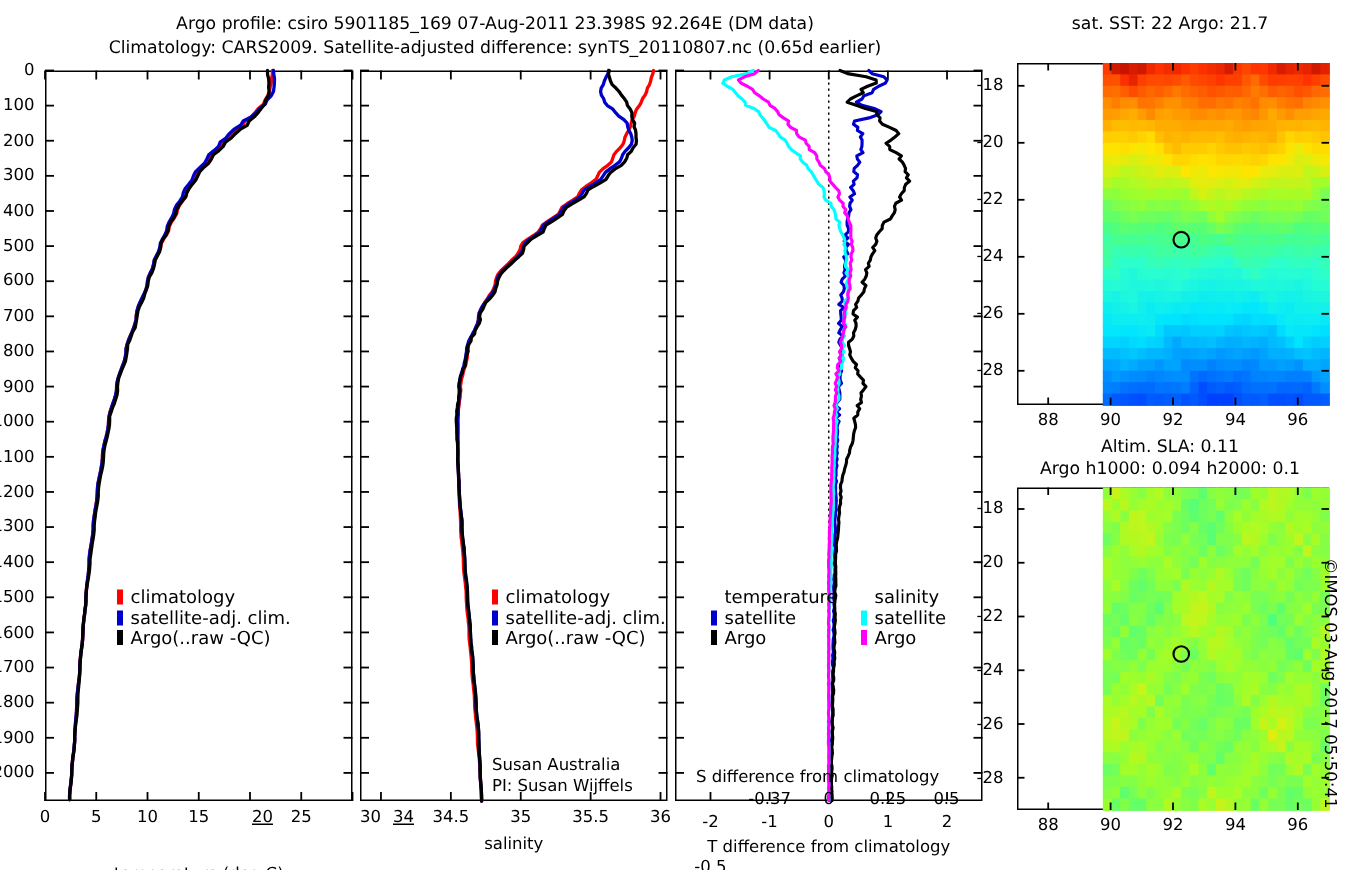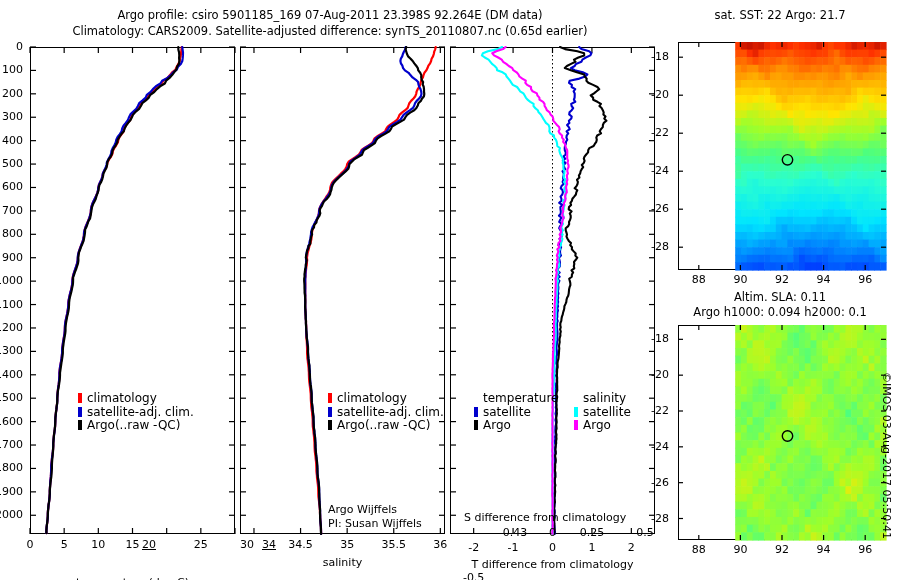--- a/index.html
+++ b/index.html
@@ -105,21 +105,21 @@
     <div class="tick" style="position: absolute; right: 5px; top: 391.029px;">1700</div>
     <div class="tick" style="position: absolute; right: 5px; top: 414.442px;">1800</div>
     <div class="tick" style="position: absolute; right: 5px; top: 437.856px;">1900</div>
     <div class="tick" style="position: absolute; right: 5px; top: 461.269px;">2000</div>
   </div>
 <div class="abs" id="t-xticks" style="left:30px;top:538px;width:205px;">
     <div class="tick" style="position: absolute; left: 0px; top: 0px; transform: translateX(-50%);">0</div>
     <div class="tick" style="position: absolute; left: 34.1667px; top: 0px; transform: translateX(-50%);">5</div>
     <div class="tick" style="position: absolute; left: 68.3333px; top: 0px; transform: translateX(-50%);">10</div>
     <div class="tick" style="position: absolute; left: 102.5px; top: 0px; transform: translateX(-50%);">15</div>
-    <div class="tick" style="position: absolute; left: 119px; top: 0px; transform: translateX(-50%); text-decoration: underline;">20</div>
+    <div class="tick" style="position: absolute; left: 145px; top: 0px; transform: translateX(-50%); text-decoration: underline;">20</div>
     <div class="tick" style="position: absolute; left: 170.833px; top: 0px; transform: translateX(-50%);">25</div>
     <div class="tick" style="position: absolute; left: 217px; top: 0px; transform: translateX(-50%);">30</div>
   </div>
 <div class="abs axlbl" style="left:30px;top:576px;width:205px;">temperature (deg C)</div>
 <div class="abs leg" id="t-legend" style="left:78px;top:392px;">
     <div><span class="legsw" style="background: rgb(255, 0, 0);"></span><span>climatology</span></div>
     <div><span class="legsw" style="background: rgb(0, 0, 204);"></span><span>satellite-adj. clim.</span></div>
     <div><span class="legsw" style="background: rgb(0, 0, 0);"></span><span>Argo(..raw -QC)</span></div>
   </div>
 
@@ -188,21 +188,21 @@
     <div class="tick" style="position: absolute; left: 153.75px; top: 0px; transform: translateX(-50%);">35.5</div>
     <div class="tick" style="position: absolute; left: 200.341px; top: 0px; transform: translateX(-50%);">36</div>
   </div>
 <div class="abs axlbl" style="left:240px;top:556px;width:205px;">salinity</div>
 <div class="abs leg" id="s-legend" style="left:328px;top:392px;">
     <div><span class="legsw" style="background: rgb(255, 0, 0);"></span><span>climatology</span></div>
     <div><span class="legsw" style="background: rgb(0, 0, 204);"></span><span>satellite-adj. clim.</span></div>
     <div><span class="legsw" style="background: rgb(0, 0, 0);"></span><span>Argo(..raw -QC)</span></div>
   </div>
 <div class="abs note" style="left:328px;top:503px;">
-  <div>Argo Wijffels</div>
+  <div>Susan Australia</div>
   <div>PI: Susan Wijffels</div>
 </div>
 
 <div class="frame" style="left:450px;top:47px;width:205px;height:487px;"></div>
 <svg class="abs" style="left:450px;top:47px;" width="205" height="487">
     <line x1="0" y1="0" x2="6" y2="0" stroke="#000" stroke-width="1.2"></line>
     <line x1="205" y1="0" x2="199" y2="0" stroke="#000" stroke-width="1.2"></line>
     <line x1="0" y1="23.41346153846154" x2="6" y2="23.41346153846154" stroke="#000" stroke-width="1.2"></line>
     <line x1="205" y1="23.41346153846154" x2="199" y2="23.41346153846154" stroke="#000" stroke-width="1.2"></line>
     <line x1="0" y1="46.82692307692308" x2="6" y2="46.82692307692308" stroke="#000" stroke-width="1.2"></line>
@@ -254,24 +254,24 @@
     <line x1="141.9230769230769" y1="0" x2="141.9230769230769" y2="6" stroke="#000" stroke-width="1.2"></line>
     <line x1="181.3461538461538" y1="0" x2="181.3461538461538" y2="6" stroke="#000" stroke-width="1.2"></line>
     <line x1="102.5" y1="0" x2="102.5" y2="487" stroke="#000" stroke-width="1" stroke-dasharray="1.5,2.5"></line>
     <polyline points="129.2,0.0 131.4,2.1 139.2,4.2 141.4,6.3 140.3,8.4 135.8,10.5 132.4,12.6 131.4,14.8 125.9,16.9 124.7,19.0 120.9,21.1 124.7,23.2 132.8,25.3 137.4,27.4 135.2,29.5 129.4,31.6 119.7,33.7 119.0,35.8 121.9,37.9 121.6,40.0 125.2,42.1 123.6,44.3 124.7,46.4 124.7,48.5 124.6,50.6 123.9,52.7 125.3,54.8 121.2,56.9 121.6,59.0 123.2,61.1 121.7,63.2 119.5,65.3 119.2,67.4 121.7,69.5 121.3,71.6 118.9,73.8 119.4,75.9 117.1,78.0 118.8,80.1 119.7,82.2 116.6,84.3 118.2,86.4 116.7,88.5 116.4,90.6 117.3,92.7 116.0,94.8 115.8,96.9 115.0,99.0 114.7,101.1 114.8,103.3 115.7,105.4 115.6,107.5 113.5,109.6 115.2,111.7 112.8,113.8 115.6,115.9 113.8,118.0 114.2,120.1 115.2,122.2 112.5,124.3 113.8,126.4 113.6,128.5 113.0,130.6 113.4,132.8 112.6,134.9 113.6,137.0 111.5,139.1 110.7,141.2 112.6,143.3 112.9,145.4 112.3,147.5 110.5,149.6 111.4,151.7 111.5,153.8 109.2,155.9 112.5,158.0 110.4,160.1 110.5,162.3 110.8,164.4 110.8,166.5 109.0,168.6 111.5,170.7 110.2,172.8 109.2,174.9 112.0,177.0 110.0,179.1 109.2,181.2 110.4,183.3 111.6,185.4 110.4,187.5 111.6,189.6 109.5,191.8 110.5,193.9 109.9,196.0 108.4,198.1 111.1,200.2 110.3,202.3 110.0,204.4 110.2,206.5 111.0,208.6 108.9,210.7 109.4,212.8 109.9,214.9 109.9,217.0 109.9,219.2 108.1,221.3 107.2,223.4 109.7,225.5 107.3,227.6 109.7,229.7 106.9,231.8 109.4,233.9 108.4,236.0 108.0,238.1 108.4,240.2 108.3,242.3 107.9,244.4 108.5,246.5 107.8,248.7 108.2,250.8 107.7,252.9 108.2,255.0 107.5,257.1 108.1,259.2 107.3,261.3 108.0,263.4 107.4,265.5 107.3,267.6 107.4,269.7 106.9,271.8 107.7,273.9 107.0,276.0 107.1,278.2 107.0,280.3 107.2,282.4 107.4,284.5 107.5,286.6 107.4,288.7 107.3,290.8 107.5,292.9 107.0,295.0 106.9,297.1 106.6,299.2 106.5,301.3 106.8,303.4 107.0,305.5 107.0,307.7 106.4,309.8 106.4,311.9 106.4,314.0 106.2,316.1 106.9,318.2 106.7,320.3 106.5,322.4 106.4,324.5 106.7,326.6 106.0,328.7 106.8,330.8 106.6,332.9 106.7,335.0 105.9,337.2 105.9,339.3 106.2,341.4 105.8,343.5 105.8,345.6 106.0,347.7 106.0,349.8 105.8,351.9 106.2,354.0 106.0,356.1 106.3,358.2 105.7,360.3 106.2,362.4 106.0,364.5 105.5,366.7 106.0,368.8 106.0,370.9 105.4,373.0 106.0,375.1 106.0,377.2 105.5,379.3 105.4,381.4 105.3,383.5 105.4,385.6 105.6,387.7 105.1,389.8 105.3,391.9 105.0,394.0 105.0,396.2 105.7,398.3 105.1,400.4 105.2,402.5 105.1,404.6 105.3,406.7 104.6,408.8 105.0,410.9 105.0,413.0 105.1,415.1 104.7,417.2 104.8,419.3 104.6,421.4 104.6,423.5 105.0,425.7 105.2,427.8 105.1,429.9 104.9,432.0 104.5,434.1 104.8,436.2 105.0,438.3 104.6,440.4 104.8,442.5 104.7,444.6 104.2,446.7 104.8,448.8 104.4,450.9 104.6,453.1 104.1,455.2 104.6,457.3 104.3,459.4 104.1,461.5 104.6,463.6 104.6,465.7 104.3,467.8 104.9,469.9 104.1,472.0 104.0,474.1 104.1,476.2 104.1,478.3 104.7,480.4 104.2,482.6 104.9,484.7 104.7,486.8" fill="none" stroke="#0000cc" stroke-width="2.1" stroke-linejoin="round" stroke-linecap="round"></polyline>
     <polyline points="110.0,0.0 115.1,2.1 127.4,4.2 134.1,6.3 134.2,8.4 128.4,10.5 124.0,12.6 125.5,14.8 121.0,16.9 116.9,19.0 114.8,21.1 120.8,23.2 126.9,25.3 134.2,27.4 134.7,29.5 136.7,31.6 136.4,33.7 138.3,35.8 143.1,37.9 147.4,40.0 149.2,42.1 146.6,44.3 144.0,46.4 140.7,48.5 143.1,50.6 143.2,52.7 147.4,54.8 150.9,56.9 149.4,59.0 151.6,61.1 152.8,63.2 153.7,65.3 153.4,67.4 155.5,69.5 154.3,71.6 156.4,73.8 153.8,75.9 152.9,78.0 152.8,80.1 150.9,82.2 149.7,84.3 151.0,86.4 147.2,88.5 146.3,90.6 146.8,92.7 146.3,94.8 144.8,96.9 143.6,99.0 139.3,101.1 138.2,103.3 138.1,105.4 136.2,107.5 134.5,109.6 133.8,111.7 134.6,113.8 133.8,115.9 131.8,118.0 133.2,120.1 131.7,122.2 130.6,124.3 130.2,126.4 128.9,128.5 129.4,130.6 127.0,132.8 127.9,134.9 127.5,137.0 126.5,139.1 124.7,141.2 127.3,143.3 126.3,145.4 125.9,147.5 124.2,149.6 122.4,151.7 121.9,153.8 120.4,155.9 121.1,158.0 119.0,160.1 118.7,162.3 121.6,164.4 119.8,166.5 120.7,168.6 120.7,170.7 120.1,172.8 119.0,174.9 119.2,177.0 118.2,179.1 115.7,181.2 115.7,183.3 116.4,185.4 117.0,187.5 116.5,189.6 117.5,191.8 118.8,193.9 121.0,196.0 120.2,198.1 122.0,200.2 121.8,202.3 123.7,204.4 125.7,206.5 125.3,208.6 127.3,210.7 125.8,212.8 124.0,214.9 124.3,217.0 123.8,219.2 124.3,221.3 121.5,223.4 123.1,225.5 121.9,227.6 121.8,229.7 119.2,231.8 119.8,233.9 120.3,236.0 120.4,238.1 119.6,240.2 119.1,242.3 118.9,244.4 118.7,246.5 118.2,248.7 117.1,250.8 116.5,252.9 116.3,255.0 115.4,257.1 114.4,259.2 114.3,261.3 113.8,263.4 113.1,265.5 112.7,267.6 111.9,269.7 111.5,271.8 111.3,273.9 110.4,276.0 110.3,278.2 110.7,280.3 110.1,282.4 110.8,284.5 110.3,286.6 110.4,288.7 109.7,290.8 109.5,292.9 109.7,295.0 109.3,297.1 109.0,299.2 109.3,301.3 109.1,303.4 109.0,305.5 108.8,307.7 108.6,309.8 108.4,311.9 107.8,314.0 107.5,316.1 107.6,318.2 107.7,320.3 107.1,322.4 107.1,324.5 107.0,326.6 106.9,328.7 107.2,330.8 107.1,332.9 107.2,335.0 107.1,337.2 107.2,339.3 107.2,341.4 107.3,343.5 106.7,345.6 106.5,347.7 107.2,349.8 106.9,351.9 106.5,354.0 106.4,356.1 106.5,358.2 106.5,360.3 106.9,362.4 106.7,364.5 106.9,366.7 106.6,368.8 106.2,370.9 106.5,373.0 106.7,375.1 106.3,377.2 106.4,379.3 106.6,381.4 106.1,383.5 106.0,385.6 106.5,387.7 106.3,389.8 106.5,391.9 106.1,394.0 106.2,396.2 105.7,398.3 105.7,400.4 105.3,402.5 105.8,404.6 105.8,406.7 105.0,408.8 105.5,410.9 105.8,413.0 105.7,415.1 105.1,417.2 105.2,419.3 105.1,421.4 104.9,423.5 105.4,425.7 105.3,427.8 105.4,429.9 104.8,432.0 104.8,434.1 104.9,436.2 105.4,438.3 104.9,440.4 104.9,442.5 105.2,444.6 105.0,446.7 104.8,448.8 104.4,450.9 104.7,453.1 105.0,455.2 104.3,457.3 104.4,459.4 104.1,461.5 104.4,463.6 104.5,465.7 104.3,467.8 104.4,469.9 104.4,472.0 104.2,474.1 104.3,476.2 104.5,478.3 104.1,480.4 104.7,482.6 104.3,484.7 104.4,486.8" fill="none" stroke="#000000" stroke-width="2.1" stroke-linejoin="round" stroke-linecap="round"></polyline>
     <polyline points="52.1,0.0 47.8,2.1 37.9,4.2 32.9,6.3 31.9,8.4 34.8,10.5 38.6,12.6 40.4,14.8 42.0,16.9 44.7,19.0 46.7,21.1 47.1,23.2 52.6,25.3 55.7,27.4 56.6,29.5 58.4,31.6 60.0,33.7 61.4,35.8 62.8,37.9 67.1,40.0 68.7,42.1 70.1,44.3 73.4,46.4 74.7,48.5 75.8,50.6 77.5,52.7 80.3,54.8 83.6,56.9 83.5,59.0 85.2,61.1 87.8,63.2 88.6,65.3 90.8,67.4 92.0,69.5 93.2,71.6 94.6,73.8 95.9,75.9 98.6,78.0 99.4,80.1 99.6,82.2 99.3,84.3 100.4,86.4 104.0,88.5 104.1,90.6 105.9,92.7 106.7,94.8 107.1,96.9 107.3,99.0 109.9,101.1 109.3,103.3 109.8,105.4 110.5,107.5 111.8,109.6 112.7,111.7 113.4,113.8 112.6,115.9 113.6,118.0 113.3,120.1 113.5,122.2 114.5,124.3 114.3,126.4 113.8,128.5 113.7,130.6 115.6,132.8 114.0,134.9 115.5,137.0 115.8,139.1 114.4,141.2 114.5,143.3 115.4,145.4 115.7,147.5 115.3,149.6 115.2,151.7 113.2,153.8 113.4,155.9 114.6,158.0 113.9,160.1 113.7,162.3 112.8,164.4 112.9,166.5 113.2,168.6 114.0,170.7 112.5,172.8 112.1,174.9 113.0,177.0 111.6,179.1 111.5,181.2 113.0,183.3 111.3,185.4 112.7,187.5 111.1,189.6 112.4,191.8 111.9,193.9 111.0,196.0 111.0,198.1 109.6,200.2 109.9,202.3 108.6,204.4 109.3,206.5 109.4,208.6 108.5,210.7 108.6,212.8 108.6,214.9 109.3,217.0 109.3,219.2 107.5,221.3 107.4,223.4 108.3,225.5 106.9,227.6 107.8,229.7 106.8,231.8 108.1,233.9 107.4,236.0 107.3,238.1 107.4,240.2 107.3,242.3 107.1,244.4 107.0,246.5 106.8,248.7 106.8,250.8 106.5,252.9 106.6,255.0 106.6,257.1 106.2,259.2 106.1,261.3 106.2,263.4 105.9,265.5 105.9,267.6 106.0,269.7 105.7,271.8 105.9,273.9 105.6,276.0 105.5,278.2 105.7,280.3 105.8,282.4 105.5,284.5 105.5,286.6 105.6,288.7 105.6,290.8 105.3,292.9 105.3,295.0 105.1,297.1 104.9,299.2 105.0,301.3 104.7,303.4 104.6,305.5 104.5,307.7 104.7,309.8 104.6,311.9 104.5,314.0 104.3,316.1 104.1,318.2 104.3,320.3 104.3,322.4 103.9,324.5 104.2,326.6 104.0,328.7 104.2,330.8 103.8,332.9 103.8,335.0 104.1,337.2 103.6,339.3 103.9,341.4 103.7,343.5 103.4,345.6 103.6,347.7 103.3,349.8 103.5,351.9 103.2,354.0 103.1,356.1 103.0,358.2 102.8,360.3 102.9,362.4 102.8,364.5 102.7,366.7 102.5,368.8 102.6,370.9 102.7,373.0 102.6,375.1 102.6,377.2 102.5,379.3 102.3,381.4 102.5,383.5 102.7,385.6 102.3,387.7 102.4,389.8 102.5,391.9 102.3,394.0 102.5,396.2 102.6,398.3 102.5,400.4 102.5,402.5 102.3,404.6 102.6,406.7 102.3,408.8 102.6,410.9 102.4,413.0 102.4,415.1 102.4,417.2 102.5,419.3 102.5,421.4 102.3,423.5 102.6,425.7 102.4,427.8 102.5,429.9 102.5,432.0 102.3,434.1 102.3,436.2 102.3,438.3 102.4,440.4 102.4,442.5 102.3,444.6 102.4,446.7 102.4,448.8 102.7,450.9 102.6,453.1 102.6,455.2 102.6,457.3 102.5,459.4 102.7,461.5 102.4,463.6 102.5,465.7 102.4,467.8 102.6,469.9 102.6,472.0 102.5,474.1 102.6,476.2 102.3,478.3 102.5,480.4 102.5,482.6 102.6,484.7 102.7,486.8" fill="none" stroke="#00ffff" stroke-width="2.1" stroke-linejoin="round" stroke-linecap="round"></polyline>
     <polyline points="55.6,0.0 53.1,2.1 46.3,4.2 42.3,6.3 44.0,8.4 48.2,10.5 51.7,12.6 53.1,14.8 56.3,16.9 58.8,19.0 62.3,21.1 63.3,23.2 66.6,25.3 68.4,27.4 69.4,29.5 72.3,31.6 75.8,33.7 75.3,35.8 77.1,37.9 81.0,40.0 81.1,42.1 82.6,44.3 86.9,46.4 87.4,48.5 89.4,50.6 89.5,52.7 93.1,54.8 94.5,56.9 94.6,59.0 96.0,61.1 96.8,63.2 99.6,65.3 100.5,67.4 102.6,69.5 103.2,71.6 103.4,73.8 105.2,75.9 107.0,78.0 109.1,80.1 109.7,82.2 108.6,84.3 109.7,86.4 112.1,88.5 112.0,90.6 113.8,92.7 113.1,94.8 114.9,96.9 115.4,99.0 116.2,101.1 117.2,103.3 117.3,105.4 117.2,107.5 117.2,109.6 117.2,111.7 118.1,113.8 117.5,115.9 118.5,118.0 118.6,120.1 117.5,122.2 117.3,124.3 117.9,126.4 116.8,128.5 117.1,130.6 117.4,132.8 116.6,134.9 117.2,137.0 116.2,139.1 116.1,141.2 116.6,143.3 116.8,145.4 115.4,147.5 115.1,149.6 115.6,151.7 115.2,153.8 114.0,155.9 113.9,158.0 113.1,160.1 112.8,162.3 113.3,164.4 112.5,166.5 112.3,168.6 113.8,170.7 112.7,172.8 112.2,174.9 111.9,177.0 111.1,179.1 110.2,181.2 111.1,183.3 111.0,185.4 109.6,187.5 110.7,189.6 109.6,191.8 110.5,193.9 108.5,196.0 108.2,198.1 109.3,200.2 107.3,202.3 108.4,204.4 107.7,206.5 106.8,208.6 107.8,210.7 106.9,212.8 107.9,214.9 107.0,217.0 107.0,219.2 106.8,221.3 106.0,223.4 106.8,225.5 106.3,227.6 106.1,229.7 105.4,231.8 105.8,233.9 105.8,236.0 105.7,238.1 105.7,240.2 105.5,242.3 105.3,244.4 105.3,246.5 105.5,248.7 105.0,250.8 104.9,252.9 105.0,255.0 104.7,257.1 104.7,259.2 104.8,261.3 104.6,263.4 104.5,265.5 104.6,267.6 104.4,269.7 104.5,271.8 104.2,273.9 104.0,276.0 103.9,278.2 103.9,280.3 104.1,282.4 104.0,284.5 104.2,286.6 104.1,288.7 103.8,290.8 103.8,292.9 103.7,295.0 103.5,297.1 103.4,299.2 103.3,301.3 103.3,303.4 103.1,305.5 102.9,307.7 103.0,309.8 102.8,311.9 103.0,314.0 102.8,316.1 102.8,318.2 102.7,320.3 102.5,322.4 102.7,324.5 102.4,326.6 102.4,328.7 102.4,330.8 102.6,332.9 102.6,335.0 102.4,337.2 102.6,339.3 102.3,341.4 102.5,343.5 102.4,345.6 102.6,347.7 102.7,349.8 102.4,351.9 102.7,354.0 102.4,356.1 102.7,358.2 102.4,360.3 102.7,362.4 102.6,364.5 102.4,366.7 102.3,368.8 102.7,370.9 102.4,373.0 102.5,375.1 102.3,377.2 102.6,379.3 102.5,381.4 102.5,383.5 102.6,385.6 102.4,387.7 102.6,389.8 102.4,391.9 102.6,394.0 102.3,396.2 102.4,398.3 102.6,400.4 102.3,402.5 102.4,404.6 102.7,406.7 102.3,408.8 102.6,410.9 102.6,413.0 102.5,415.1 102.4,417.2 102.5,419.3 102.6,421.4 102.7,423.5 102.6,425.7 102.3,427.8 102.4,429.9 102.7,432.0 102.3,434.1 102.7,436.2 102.4,438.3 102.4,440.4 102.3,442.5 102.5,444.6 102.3,446.7 102.3,448.8 102.6,450.9 102.6,453.1 102.6,455.2 102.5,457.3 102.6,459.4 102.7,461.5 102.3,463.6 102.4,465.7 102.5,467.8 102.3,469.9 102.3,472.0 102.5,474.1 102.7,476.2 102.5,478.3 102.6,480.4 102.7,482.6 102.3,484.7 102.5,486.8" fill="none" stroke="#ff00ff" stroke-width="2.1" stroke-linejoin="round" stroke-linecap="round"></polyline>
   </svg>
 <div class="abs" id="d-xticks-top" style="left:450px;top:526px;width:205px;">
     <div class="tick" style="position: absolute; left: 23.6538px; top: 0px; transform: translateX(-50%); margin-top: 45px;">-0.5</div>
-    <div class="tick" style="position: absolute; left: 63.0769px; top: 0px; transform: translateX(-50%);">-0.43</div>
+    <div class="tick" style="position: absolute; left: 63.0769px; top: 0px; transform: translateX(-50%);">-0.37</div>
     <div class="tick" style="position: absolute; left: 102.5px; top: 0px; transform: translateX(-50%);">0</div>
     <div class="tick" style="position: absolute; left: 141.923px; top: 0px; transform: translateX(-50%);">0.25</div>
-    <div class="tick" style="position: absolute; left: 195px; top: 0px; transform: translateX(-50%);">0.5</div>
+    <div class="tick" style="position: absolute; left: 181px; top: 0px; transform: translateX(-50%);">0.5</div>
   </div>
 <div class="abs" id="d-xticks-bot" style="left:450px;top:541px;width:205px;">
     <div class="tick" style="position: absolute; left: 23.6538px; top: 0px; transform: translateX(-50%);">-2</div>
     <div class="tick" style="position: absolute; left: 63.0769px; top: 0px; transform: translateX(-50%);">-1</div>
     <div class="tick" style="position: absolute; left: 102.5px; top: 0px; transform: translateX(-50%);">0</div>
     <div class="tick" style="position: absolute; left: 141.923px; top: 0px; transform: translateX(-50%);">1</div>
     <div class="tick" style="position: absolute; left: 181.346px; top: 0px; transform: translateX(-50%);">2</div>
   </div>
 <div class="abs axlbl" style="left:450px;top:511px;width:205px;text-align:left;padding-left:14px;">S difference from climatology</div>
 <div class="abs axlbl" style="left:450px;top:558px;width:205px;">T difference from climatology</div>

